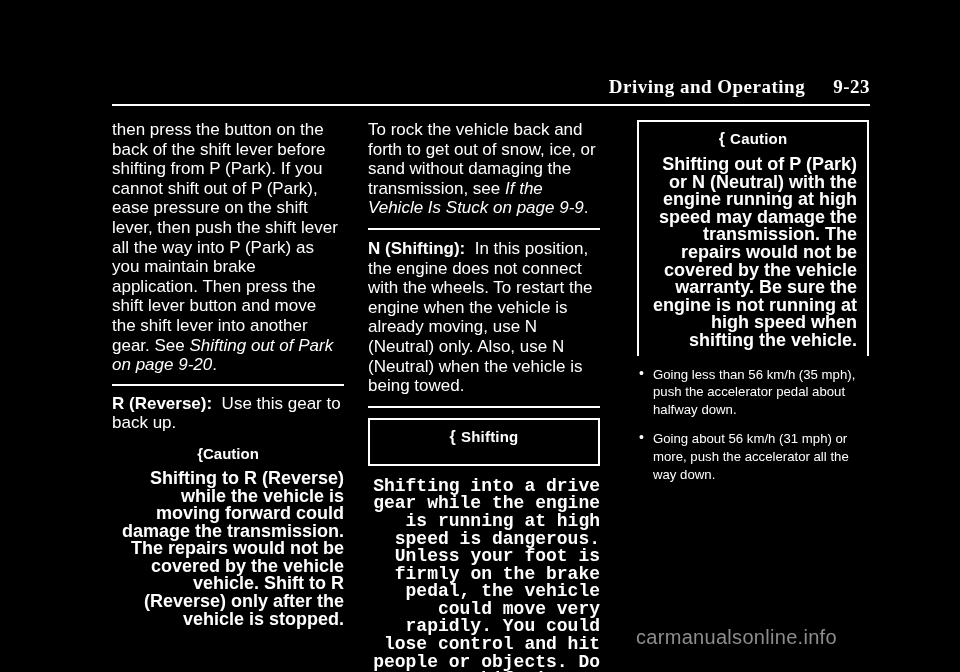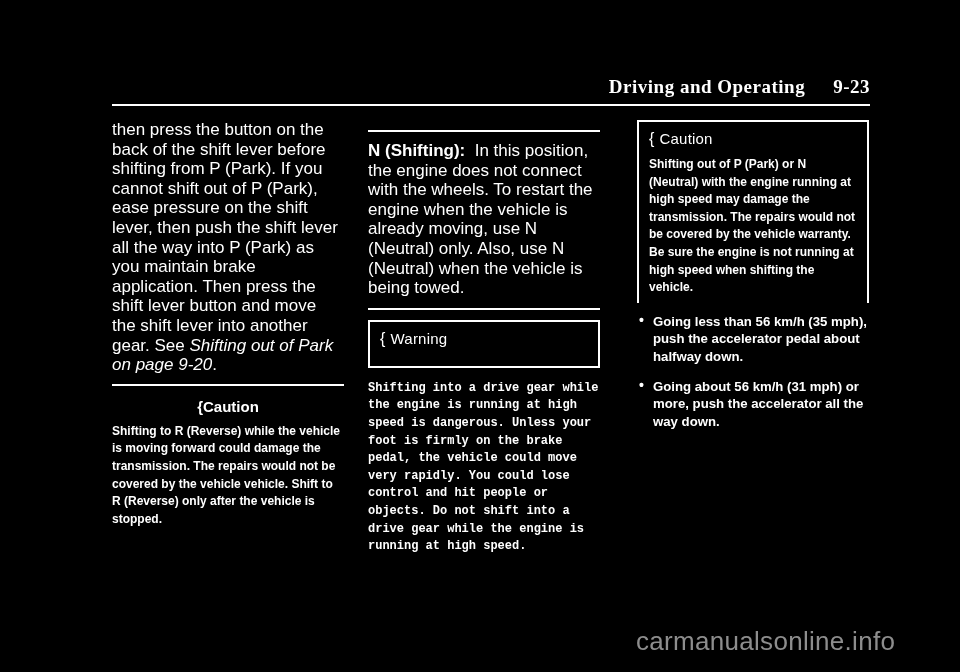--- a/index.html
+++ b/index.html
@@ -79,37 +79,38 @@
   }
 
   
   .notice {
     border: 2px solid #ffffff;
     padding: 8px 10px 10px 10px;
     margin: 10px 0 0 0;
     box-sizing: border-box;
   }
   .notice-title {
-    font-weight: normal;
+    font-weight: bold;
     font-size: 15px;
-    text-align: left;
+    text-align: center;
     color: #ffffff;
     margin-bottom: 8px;
     letter-spacing: 0.2px;
   }
   .notice-title .bang {
     display: inline-block;
     margin-right: 5px;
     font-size: 16px;
   }
   .notice-body {
-    font-size: 12px;
+    font-size: 18px;
     line-height: 17.6px;
     font-weight: bold;
     color: #ffffff;
+    text-align: right;
   }
   .caution-block {
     margin: 12px 0 0 0;
   }
   .caution-head {
     font-weight: bold;
     font-size: 15px;
     text-align: center;
     color: #ffffff;
     margin: 8px 0 8px 0;
@@ -117,74 +118,76 @@
   .bullet-list {
     margin: 10px 0 0 0;
     padding: 0;
     list-style: none;
   }
   .bullet-list li {
     position: relative;
     padding-left: 16px;
     font-size: 13.2px;
     line-height: 17.6px;
-    font-weight: bold;
+    font-weight: normal;
     margin-bottom: 12px;
     color: #ffffff;
   }
   .bullet-list li::before {
     content: "\2022";
     position: absolute;
     left: 2px;
     top: -1px;
     font-size: 14px;
   }
   
   .watermark {
     position: absolute;
     left: 636px;
     top: 626px;
     color: #8d8d8d;
-    font-size: 26px;
+    font-size: 20px;
     letter-spacing: 0.3px;
     font-family: "Liberation Sans", sans-serif;
   }
 </style>
 </head>
 <body>
 
 <div class="page">
 
   <div class="header">
     <span>Driving and Operating</span><span class="page-num">9-23</span>
   </div>
   <div class="header-rule"></div>
 
   <div class="col col1">
     <p class="body"><span>then press the button on the back of the shift lever before shifting from P (Park). If you cannot shift out of P (Park), ease pressure on the shift lever, then push the shift lever all the way into P (Park) as you maintain brake application. Then press the shift lever button and move the shift lever into another gear. See </span><span class="ital">Shifting out of Park on page 9-20</span><span>.</span></p>
 
     <div class="rule"></div>
 
+    <p class="body"><span class="bold">R (Reverse):</span>&nbsp;&nbsp;<span>Use this gear to back up.</span></p>
 
     <div class="caution-block">
       <div class="caution-head"><span class="bang">{</span><span>Caution</span></div>
       <div class="notice-body">Shifting to R (Reverse) while the vehicle is moving forward could damage the transmission. The repairs would not be covered by the vehicle vehicle. Shift to R (Reverse) only after the vehicle is stopped.</div>
     </div>
   </div>
 
   <div class="col col2">
+    <p class="body"><span>To rock the vehicle back and forth to get out of snow, ice, or sand without damaging the transmission, see </span><span class="ital">If the Vehicle Is Stuck on page 9-9</span><span>.</span></p>
 
     <div class="rule-thin"></div>
 
     <p class="body"><span class="bold">N (Shifting):</span>&nbsp;&nbsp;<span>In this position, the engine does not connect with the wheels. To restart the engine when the vehicle is already moving, use N (Neutral) only. Also, use N (Neutral) when the vehicle is being towed.</span></p>
 
     <div class="rule-thin"></div>
 
     <div class="notice">
-      <div class="notice-title"><span class="bang">{</span><span>Warning</span></div>
+      <div class="notice-title"><span class="bang">{</span><span>Shifting</span></div>
     </div>
     <div class="notice-body" style="margin-top:12px;font-family:Liberation Mono, monospace;">Shifting into a drive gear while the engine is running at high speed is dangerous. Unless your foot is firmly on the brake pedal, the vehicle could move very rapidly. You could lose control and hit people or objects. Do not shift into a drive gear while the engine is running at high speed.</div>
   </div>
 
   <div class="col col3">
     <div class="notice" style="margin-top:0; border-bottom:none; padding-bottom:6px;">
       <div class="notice-title"><span class="bang">{</span><span>Caution</span></div>
       <div class="notice-body">Shifting out of P (Park) or N (Neutral) with the engine running at high speed may damage the transmission. The repairs would not be covered by the vehicle warranty. Be sure the engine is not running at high speed when shifting the vehicle.</div>
     </div>
 

